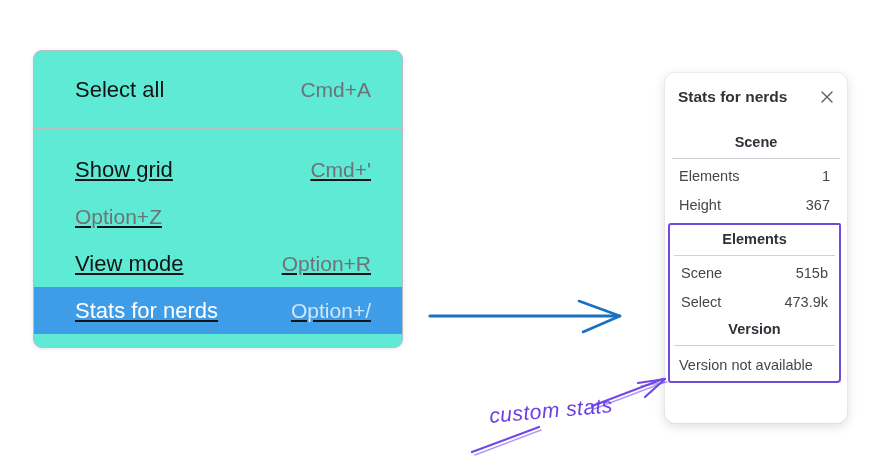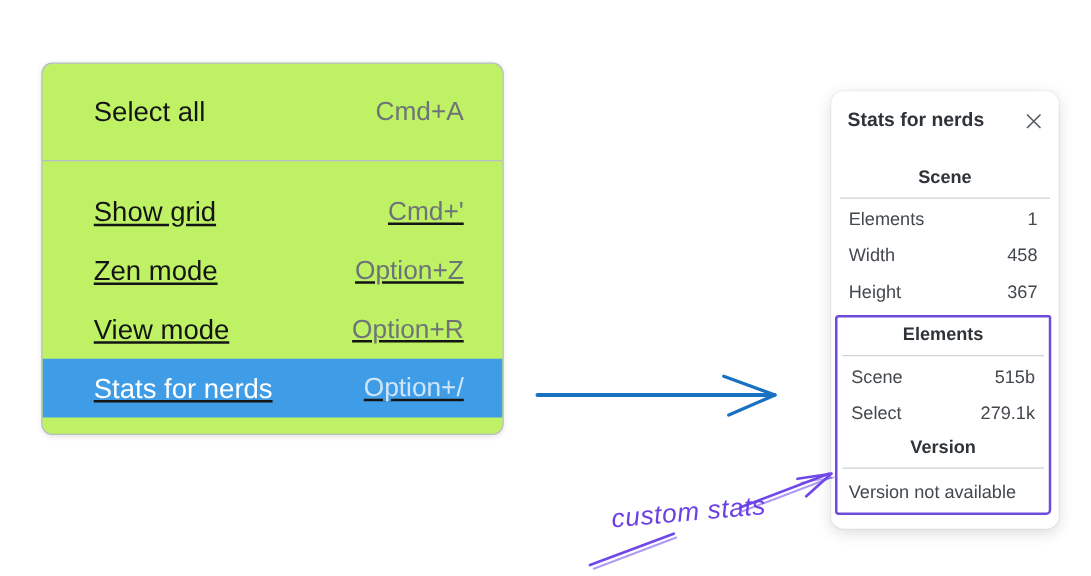--- a/index.html
+++ b/index.html
@@ -3,21 +3,21 @@
 <meta charset="utf-8">
 <style>
   * { margin:0; padding:0; box-sizing:border-box; }
   html,body { width:873px; height:461px; background:#ffffff; overflow:hidden;
               font-family:"Liberation Sans", sans-serif; }
   .stage { position:relative; width:873px; height:461px; background:#fff; }
 
   
   .menu {
     position:absolute; left:33px; top:50px; width:370px; height:298px;
-    background:#bef264; border:1px solid #b7bdc2; border-radius:9px;
+    background:#5eead4; border:1px solid #b7bdc2; border-radius:9px;
     box-shadow:0 1px 4px rgba(0,0,0,.10); overflow:hidden;
     font-size:22px; color:#141414;
   }
   .menu-row {
     display:flex; justify-content:space-between; align-items:center;
     height:47px; padding:0 31px 0 41px; white-space:nowrap;
   }
   .menu-row.first { height:77px; }
   .menu-row .sc { color:#6e7377; font-size:21px; }
   .menu-divider { height:1px; background:#b7bdc2; }
@@ -71,21 +71,20 @@
       <span>Select all</span>
       <span class="sc">Cmd+A</span>
     </div>
     <div class="menu-divider"></div>
     <div class="menu-group">
       <div class="menu-row">
         <span>Show grid</span>
         <span class="sc">Cmd+'</span>
       </div>
       <div class="menu-row">
-        <span>Zen mode</span>
         <span class="sc">Option+Z</span>
       </div>
       <div class="menu-row">
         <span>View mode</span>
         <span class="sc">Option+R</span>
       </div>
       <div class="menu-row selected">
         <span>Stats for nerds</span>
         <span class="sc">Option+/</span>
       </div>
@@ -111,40 +110,36 @@
     </div>
 
     <div>
       <div class="sec-h scene">Scene</div>
       <div class="sec-hr"></div>
       <div class="prow">
         <span>Elements</span>
         <span>1</span>
       </div>
       <div class="prow">
-        <span>Width</span>
-        <span>458</span>
-      </div>
-      <div class="prow">
         <span>Height</span>
         <span>367</span>
       </div>
     </div>
 
     <div class="highlight-box">
       <div>
         <div class="sec-h">Elements</div>
         <div class="sec-hr"></div>
         <div class="prow">
           <span>Scene</span>
           <span>515b</span>
         </div>
         <div class="prow">
           <span>Select</span>
-          <span>279.1k</span>
+          <span>473.9k</span>
         </div>
       </div>
       <div class="hb-sec2">
         <div class="sec-h">Version</div>
         <div class="sec-hr"></div>
         <div class="hb-note">Version not available</div>
       </div>
     </div>
   </div>
 

